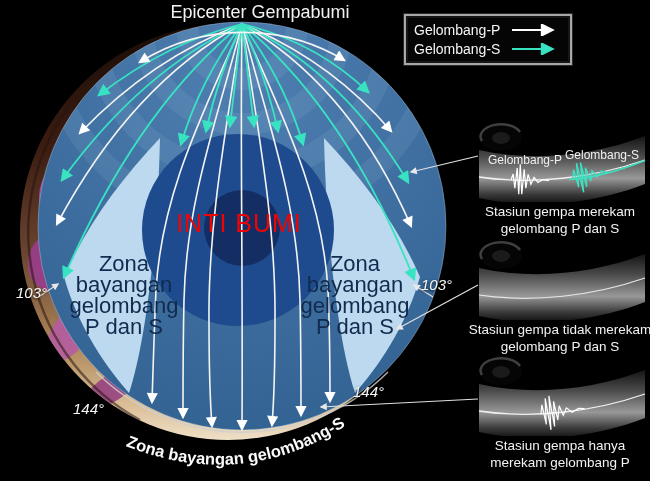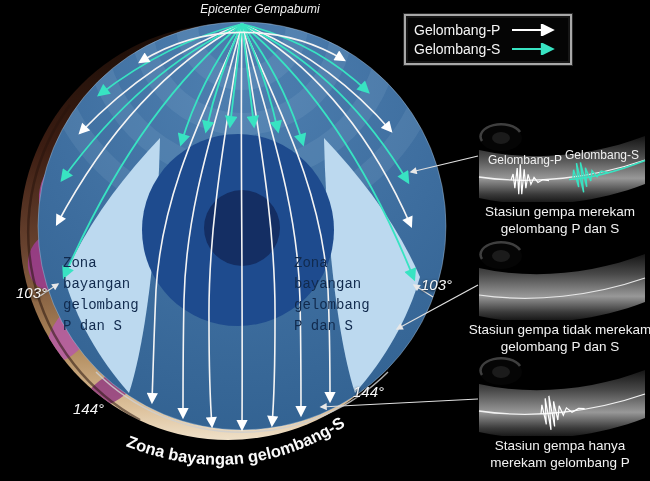--- a/index.html
+++ b/index.html
@@ -1,26 +1,26 @@
 <!DOCTYPE html>
 <html><head>
 <meta charset="utf-8">
 <style>
   html,body{margin:0;padding:0;background:#000;}
   #stage{position:relative;width:650px;height:481px;background:#000;overflow:hidden;
          font-family:"Liberation Sans",sans-serif;}
   #stage *{box-sizing:border-box;}
   .abs{position:absolute;}
   #diagram-svg{position:absolute;left:0;top:0;}
-  .page-title{left:118px;top:2px;width:284px;text-align:center;color:#f2f2f2;font-size:12px;font-style:italic;}
+  .page-title{left:118px;top:2px;width:284px;text-align:center;color:#f2f2f2;font-size:18px;}
   .legend{left:404px;top:14px;width:168px;border:2px solid #a8a8a8;background:#050505;
           box-shadow:inset 0 0 0 2px #161616, 0 0 0 1px #2a2a2a;padding:4px 8px 5px 8px;}
   .legend-row{display:flex;align-items:center;justify-content:space-between;height:19px;}
   .legend-label{color:#f5f5f5;font-size:14px;}
-  .zone-text{width:122px;text-align:left;color:#112a4d;font-size:14px;line-height:21px;font-family:Liberation Mono, monospace;}
+  .zone-text{width:122px;text-align:center;color:#112a4d;font-size:22px;line-height:21px;}
   .core-label{left:150px;top:209px;width:178px;text-align:center;color:#ee0404;
               font-size:25px;letter-spacing:1px;}
   .angle{color:#f7f7f7;font-size:15px;text-shadow:0 1px 3px rgba(0,0,0,.9);font-style:italic;}
   .station{left:460px;width:200px;}
   .station svg{display:block;margin-left:15px;}
   .caption{width:200px;text-align:center;color:#f2f2f2;font-size:13.5px;line-height:17px;margin-top:1px;}
 </style>
 </head>
 <body>
 
@@ -158,20 +158,21 @@
       </svg>
     </div>
     <div class="legend-row">
       <span class="legend-label">Gelombang-S</span>
       <svg width="52" height="12">
         <line x1="2" y1="6" x2="42" y2="6" stroke-width="2" marker-end="url(#arrowT)" stroke="#38e3c2"></line>
       </svg>
     </div>
   </div>
 
+  <div class="abs core-label">INTI BUMI</div>
 
   <div class="abs zone-text" style="left:63px;top:253px">
     <div>Zona</div>
     <div>bayangan</div>
     <div>gelombang</div>
     <div>P dan S</div>
   </div>
   <div class="abs zone-text" style="left:294px;top:253px">
     <div>Zona</div>
     <div>bayangan</div>

